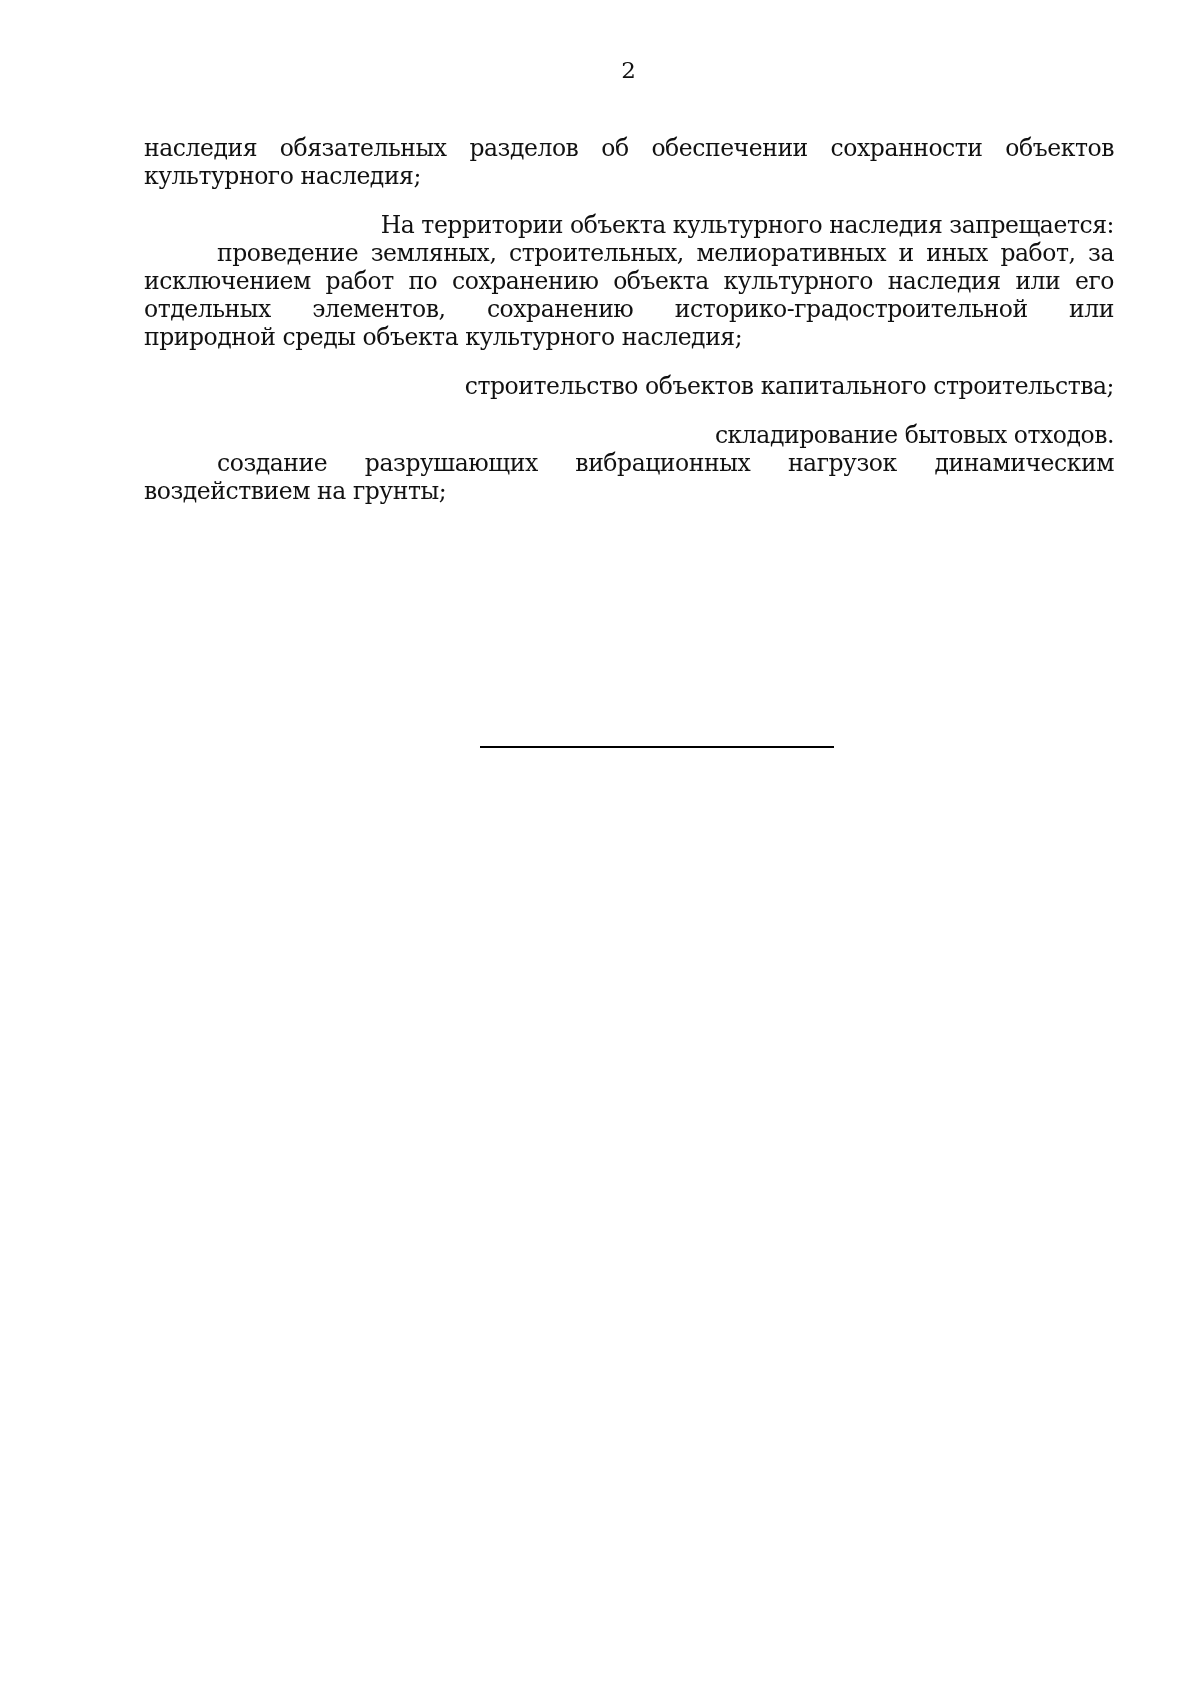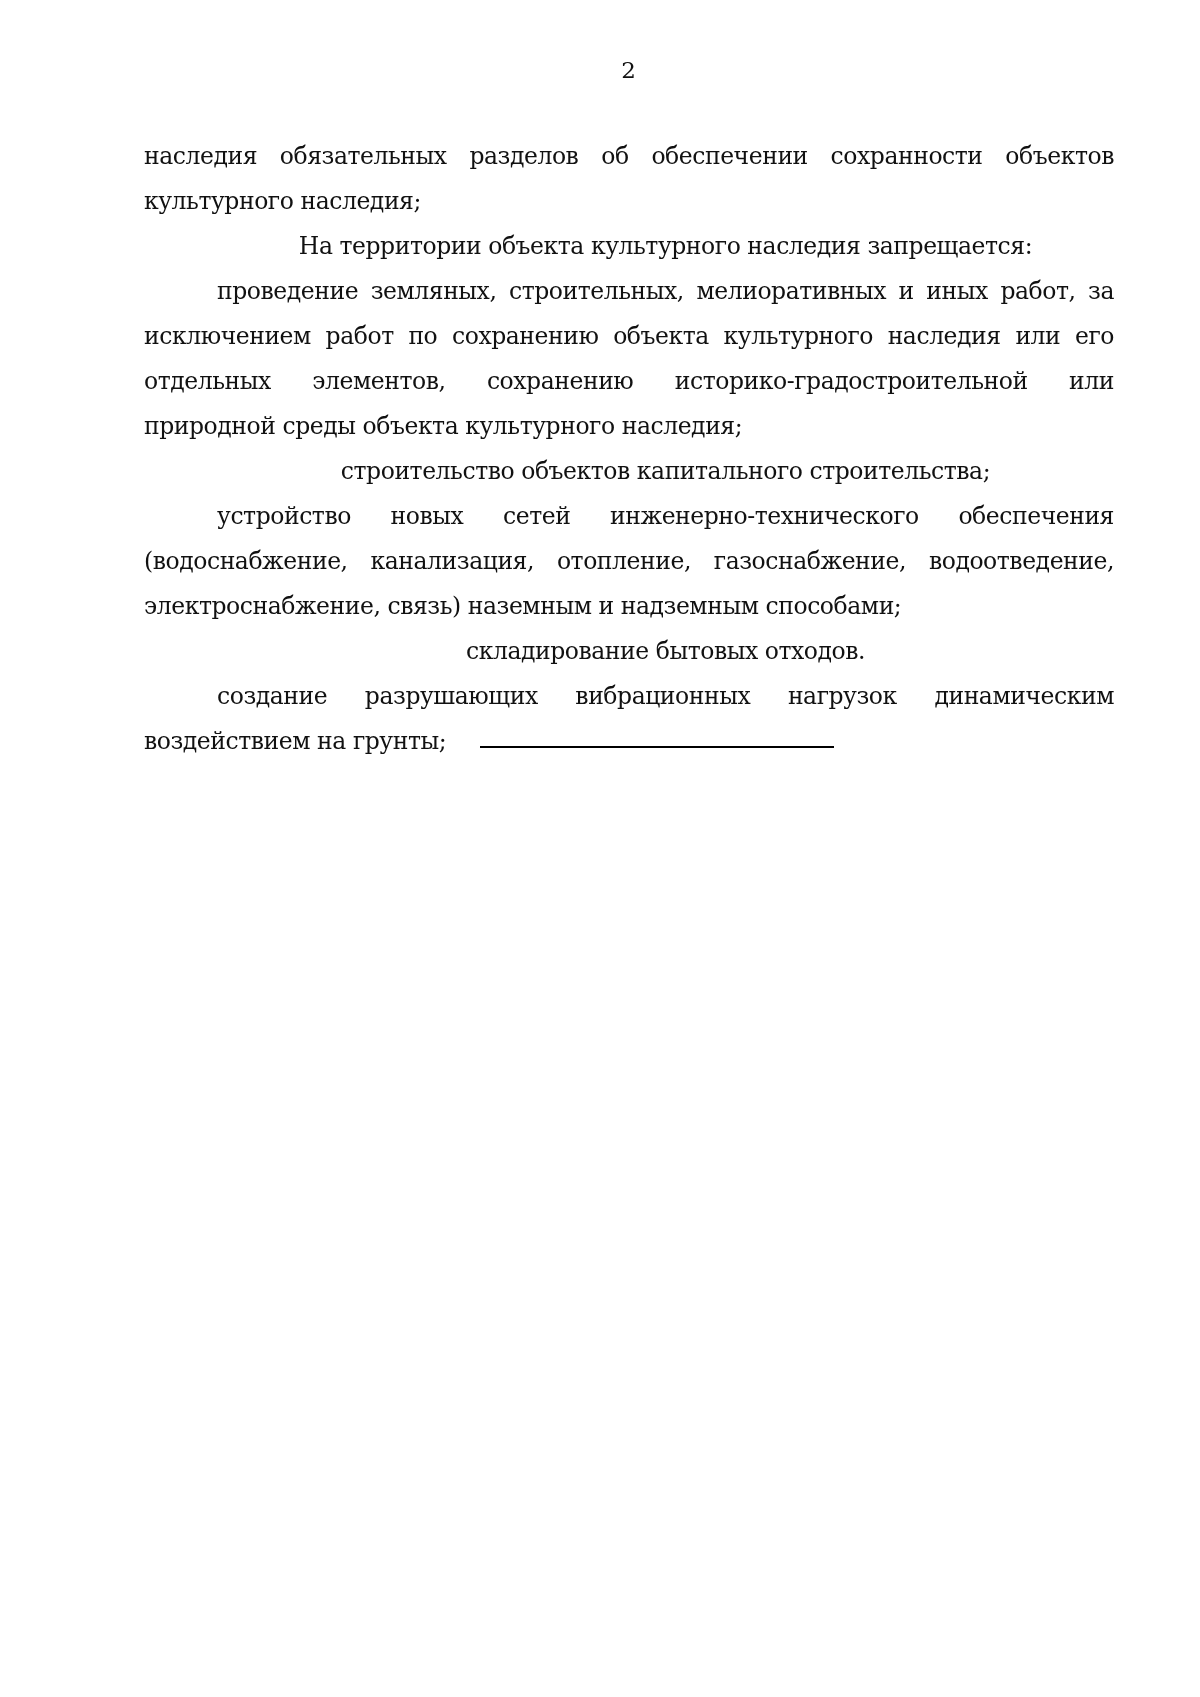--- a/index.html
+++ b/index.html
@@ -23,53 +23,53 @@
       text-align: center;
       font-size: 23px;
       line-height: 28px;
     }
     .body-text {
       position: absolute;
       top: 134px;
       left: 144px;
       width: 970px;
       font-size: 23.5px;
-      line-height: 45px;
+      line-height: 28px;
       letter-spacing: -0.45px;
       word-spacing: 0px;
     }
     .para {
       margin: 0;
       text-align: justify;
       text-indent: 73px;
       hyphens: none;
     }
     .para.no-indent {
       text-indent: 0;
     }
     .para.short {
-      text-align: center;
+      text-align: right;
+      margin-top: 21px;
     }
     .separator {
       position: absolute;
       top: 746px;
       left: 480px;
       width: 354px;
       height: 0;
       border-top: 2px solid #000000;
     }
   </style>
 </head>
 <body>
 
 <div class="page-number">2</div>
 
 <div class="body-text">
   <p class="para no-indent">наследия обязательных разделов об обеспечении сохранности объектов культурного наследия;</p>
   <p class="para short">На территории объекта культурного наследия запрещается:</p>
   <p class="para">проведение земляных, строительных, мелиоративных и иных работ, за исключением работ по сохранению объекта культурного наследия или его отдельных элементов, сохранению историко-градостроительной или природной среды объекта культурного наследия;</p>
   <p class="para short">строительство объектов капитального строительства;</p>
-  <p class="para">устройство новых сетей инженерно-технического обеспечения (водоснабжение, канализация, отопление, газоснабжение, водоотведение, электроснабжение, связь) наземным и надземным способами;</p>
   <p class="para short">складирование бытовых отходов.</p>
   <p class="para">создание разрушающих вибрационных нагрузок динамическим воздействием на грунты;</p>
 </div>
 
 <div class="separator"></div>
 
 </body></html>

